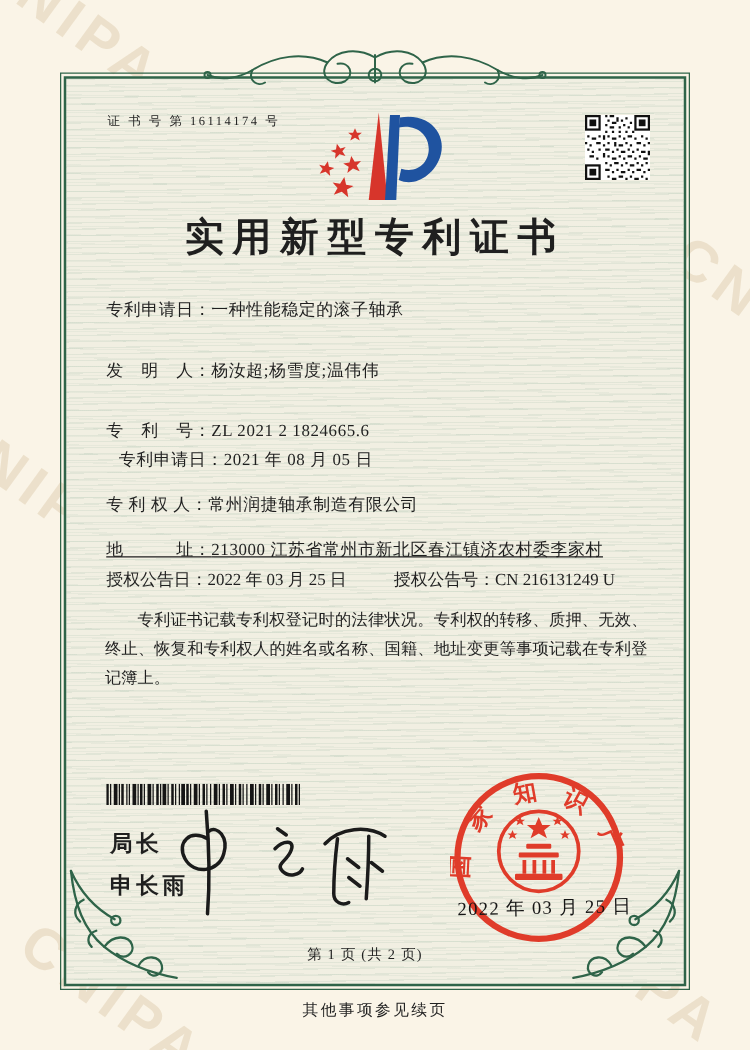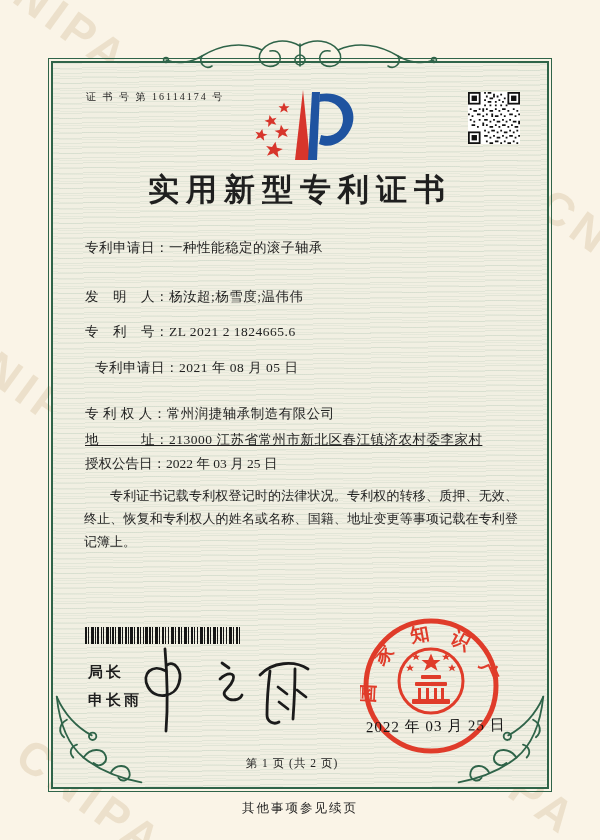--- a/index.html
+++ b/index.html
@@ -52,37 +52,37 @@
   .cert-no { left:86px; top:90px; font-size:10px; letter-spacing:2px; z-index:2; }
   .logo    { left:240px; top:86px; width:120px; height:84px; z-index:2; }
   .qr      { left:468px; top:92px; width:52px; height:52px; z-index:2;
              background:#fff; }
   .title   { left:0; right:0; top:169px; text-align:center;
              font-size:31px; font-weight:bold; letter-spacing:7px; z-index:2; }
 
   
   .field { left:85px; width:436px; font-size:13.5px; letter-spacing:0.5px;
            white-space:nowrap; z-index:2; }
-  .f1{ top:239px; } .f2{ top:288px; } .f3{ top:323px; }
-  .f4{ top:359px;margin-left:10px; } .f5{ top:405px; } .f6{ top:431px;text-decoration:underline; }
+  .f1{ top:239px; } .f2{ top:288px; } .f3{ top:336px; }
+  .f4{ top:359px;margin-left:10px; } .f5{ top:395px; } .f6{ top:431px;text-decoration:underline; }
   .grant-row { top:455px; left:85px; width:436px; font-size:13.5px;
                white-space:nowrap; z-index:2; }
   .grant-no  { position:absolute; left:230px; top:0; white-space:nowrap; }
 
   
   .body-text { left:84px; top:484px; width:434px; font-size:13px;
                line-height:23px; z-index:2; text-align:justify; }
   .body-text p { text-indent:2em; }
   .body-text p + p { margin-top:3px;margin-left:24px; }
 
   
   .barcode { left:85px; top:627px; width:156px; height:17px; z-index:2; }
   .director { left:88px; top:663px; z-index:2;
               font-family:"Liberation Sans","DejaVu Sans",sans-serif;
-              font-size:15px; font-weight:bold; letter-spacing:3px; }
+              font-size:18px; font-weight:bold; letter-spacing:3px; }
   .director div + div { margin-top:9px;text-align:right; }
   .signature { left:132px; top:641px; width:188px; height:98px; z-index:2; }
   .seal { left:360px; top:615px; width:142px; height:142px; z-index:4; opacity:0.93; }
   .seal-date { left:366px; top:717px; font-size:15px; letter-spacing:1px;
                z-index:5; transform:rotate(-1deg); color:#151515; }
 
   
   .page-info { left:0; right:16px; top:756px; text-align:center;
                font-size:11.5px; letter-spacing:1px; z-index:2; }
   .cont-note { left:0; right:0; top:800px; text-align:center;
@@ -183,20 +183,21 @@
 
 <div class="abs field f1"><span>专利申请日：</span><span>一种性能稳定的滚子轴承</span></div>
 <div class="abs field f2"><span>发　明　人：</span><span>杨汝超;杨雪度;温伟伟</span></div>
 <div class="abs field f3"><span>专　利　号：</span><span>ZL 2021 2 1824665.6</span></div>
 <div class="abs field f4"><span>专利申请日：</span><span>2021 年 08 月 05 日</span></div>
 <div class="abs field f5"><span>专 利 权 人：</span><span>常州润捷轴承制造有限公司</span></div>
 <div class="abs field f6"><span>地　　　址：</span><span>213000 江苏省常州市新北区春江镇济农村委李家村</span></div>
 
 <div class="abs grant-row">
   <span>授权公告日：</span><span>2022 年 03 月 25 日</span>
+  <span class="grant-no"><span>授权公告号：</span><span>CN 216131249 U</span></span>
 </div>
 
 <div class="abs body-text">
   <p>专利证书记载专利权登记时的法律状况。专利权的转移、质押、无效、终止、恢复和专利权人的姓名或名称、国籍、地址变更等事项记载在专利登记簿上。</p>
 </div>
 
 <svg class="abs barcode" viewBox="0 0 156 17" preserveAspectRatio="none">
   <g fill="#151515">
     <rect x="0" width="2" height="17"></rect>
       <rect x="3" width="1" height="17"></rect>

